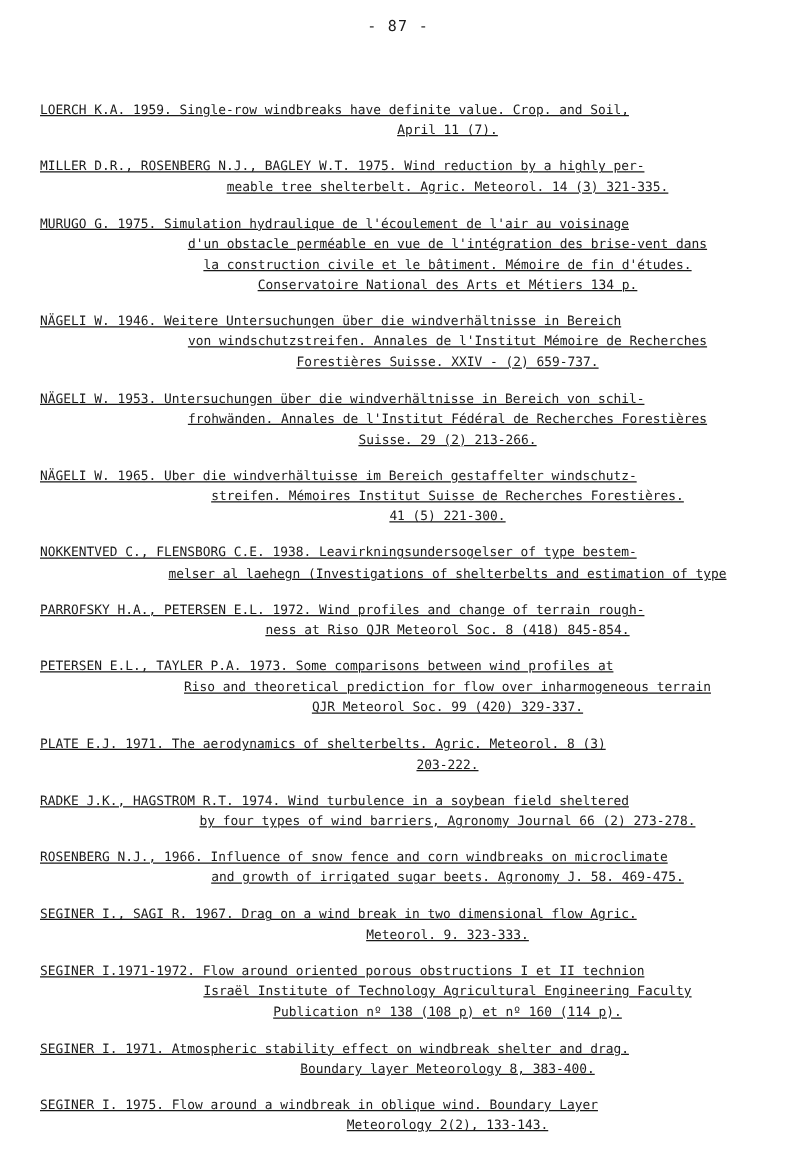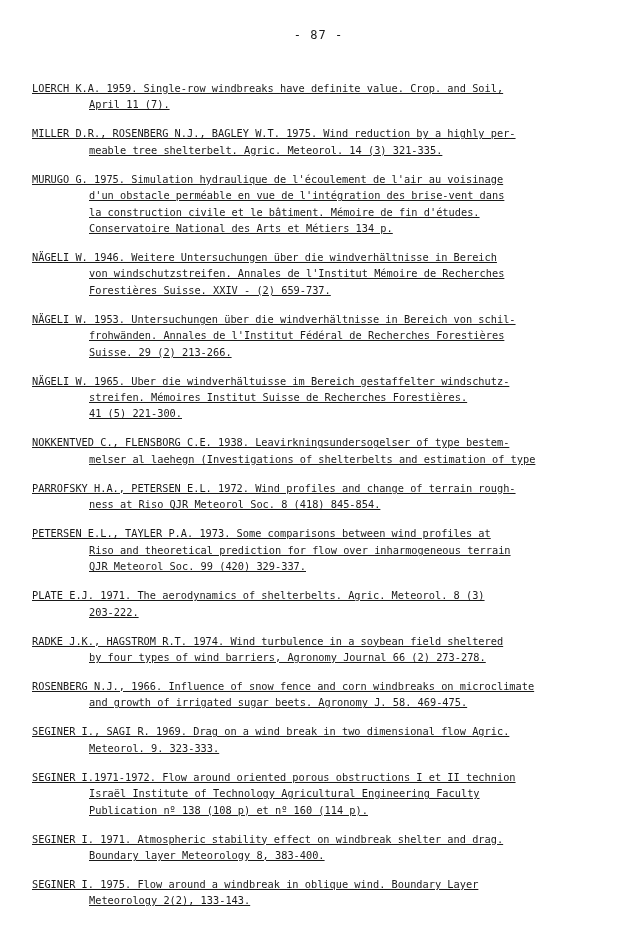--- a/index.html
+++ b/index.html
@@ -10,21 +10,21 @@
     body {
       width: 643px;
       height: 927px;
       position: relative;
       overflow: hidden;
       font-family: "DejaVu Sans Mono", "Liberation Mono", monospace;
       color: #1a1a1a;
     }
     .page-number {
       position: absolute;
-      top: 28px;
+      top: 14px;
       left: 0;
       width: 637px;
       text-align: center;
       font-size: 12px;
       letter-spacing: 1px;
     }
     .refs {
       position: absolute;
       top: 80px;
       left: 32px;
@@ -35,20 +35,21 @@
       line-height: 16.4px;
       margin: 0 0 12.6px 0;
       white-space: nowrap;
       text-decoration: underline;
     }
     .ref .line {
       display: block;
     }
     .ref .line.cont {
       padding-left: 57px;
+      text-align: center;
     }
   </style>
 </head>
 <body>
 
 <div class="page-number">- 87 -</div>
 
 <div class="refs">
   <p class="ref">
     <span class="line">LOERCH K.A. 1959. Single-row windbreaks have definite value.  Crop. and Soil,</span>
@@ -98,21 +99,21 @@
   </p>
   <p class="ref">
     <span class="line">RADKE J.K., HAGSTROM R.T. 1974. Wind turbulence in a soybean field sheltered</span>
     <span class="line cont">by four types of wind barriers, Agronomy Journal 66 (2) 273-278.</span>
   </p>
   <p class="ref">
     <span class="line">ROSENBERG N.J., 1966.  Influence of snow fence and corn windbreaks on microclimate</span>
     <span class="line cont">and growth of irrigated sugar beets.  Agronomy J. 58. 469-475.</span>
   </p>
   <p class="ref">
-    <span class="line">SEGINER I., SAGI R. 1969. Drag on a wind break in two dimensional flow Agric.</span>
+    <span class="line">SEGINER I., SAGI R. 1967. Drag on a wind break in two dimensional flow Agric.</span>
     <span class="line cont">Meteorol. 9. 323-333.</span>
   </p>
   <p class="ref">
     <span class="line">SEGINER I.1971-1972. Flow around oriented porous obstructions I et II technion</span>
     <span class="line cont">Israël Institute of Technology Agricultural Engineering Faculty</span>
     <span class="line cont">Publication nº 138 (108 p) et nº 160 (114 p).</span>
   </p>
   <p class="ref">
     <span class="line">SEGINER I. 1971. Atmospheric stability effect on windbreak shelter and drag.</span>
     <span class="line cont">Boundary layer Meteorology 8, 383-400.</span>

